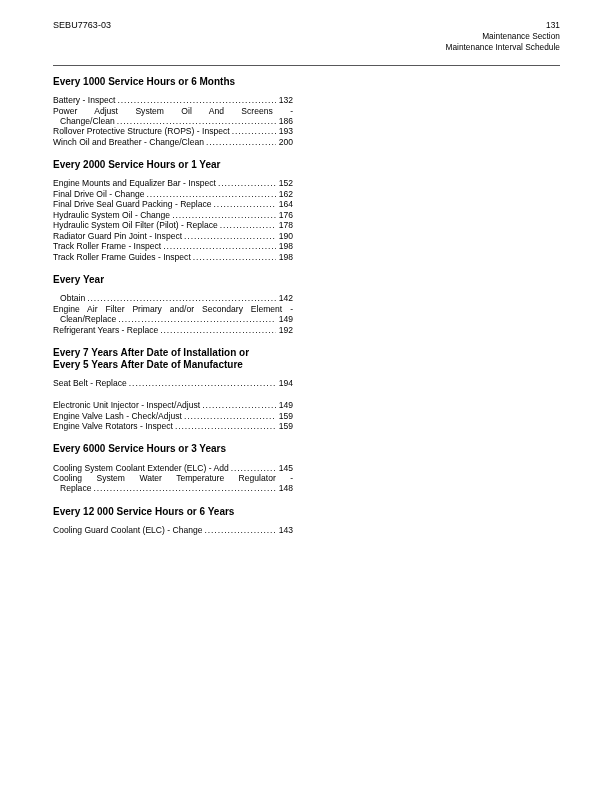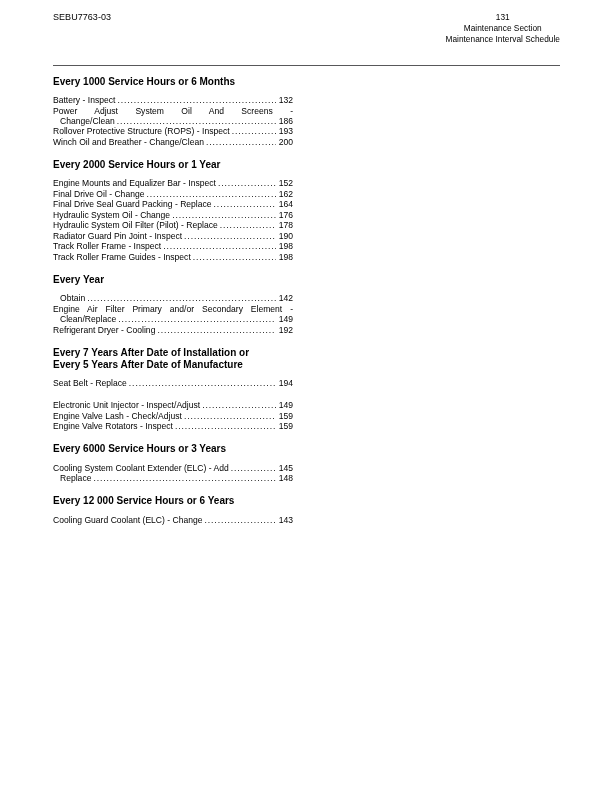--- a/index.html
+++ b/index.html
@@ -21,35 +21,35 @@
     left: 0; top: 0;
     width: 612px;
     height: 792px;
     overflow: hidden;
   }
 
   
   .header {
     position: absolute;
     left: 53px;
-    top: 12px;
+    top: 20px;
     width: 507px;
     display: flex;
     justify-content: space-between;
     align-items: flex-start;
   }
   .header-left {
     font-size: 9px;
     line-height: 11.5px;
     letter-spacing: 0.05px;
   }
   .header-right {
     font-size: 8.3px;
     line-height: 11.2px;
-    text-align: center;
+    text-align: right;
     letter-spacing: 0.02px;
   }
   .header-rule {
     position: absolute;
     left: 53px;
     top: 65px;
     width: 507px;
     height: 1px;
     background: #58585a;
   }
@@ -258,21 +258,21 @@
           <li class="entry">
             <div class="entry-wrap-first">Engine Air Filter Primary and/or Secondary Element -</div>
             <div class="entry-wrap-second">
               <span class="entry-label">Clean/Replace</span>
               <span class="entry-dots">.........................................................................................</span>
               <span class="entry-page">149</span>
             </div>
           </li>
           <li class="entry">
             <div class="entry-line">
-              <span class="entry-label">Refrigerant Dryer - Cooling</span>
+              <span class="entry-label">Refrigerant Years - Replace</span>
               <span class="entry-dots">.........................................................................................</span>
               <span class="entry-page">192</span>
             </div>
           </li>
         </ul>
       </div>
       <div class="section">
         <div class="section-title">Every 7 Years After Date of Installation or
 Every 5 Years After Date of Manufacture</div>
         <ul class="entry-list">
@@ -314,20 +314,21 @@
         <div class="section-title">Every 6000 Service Hours or 3 Years</div>
         <ul class="entry-list">
           <li class="entry">
             <div class="entry-line">
               <span class="entry-label">Cooling System Coolant Extender (ELC) - Add</span>
               <span class="entry-dots">.........................................................................................</span>
               <span class="entry-page">145</span>
             </div>
           </li>
           <li class="entry">
+            <div class="entry-wrap-first">Cooling System Water Temperature Regulator -</div>
             <div class="entry-wrap-second">
               <span class="entry-label">Replace</span>
               <span class="entry-dots">.........................................................................................</span>
               <span class="entry-page">148</span>
             </div>
           </li>
         </ul>
       </div>
       <div class="section">
         <div class="section-title">Every 12 000 Service Hours or 6 Years</div>

